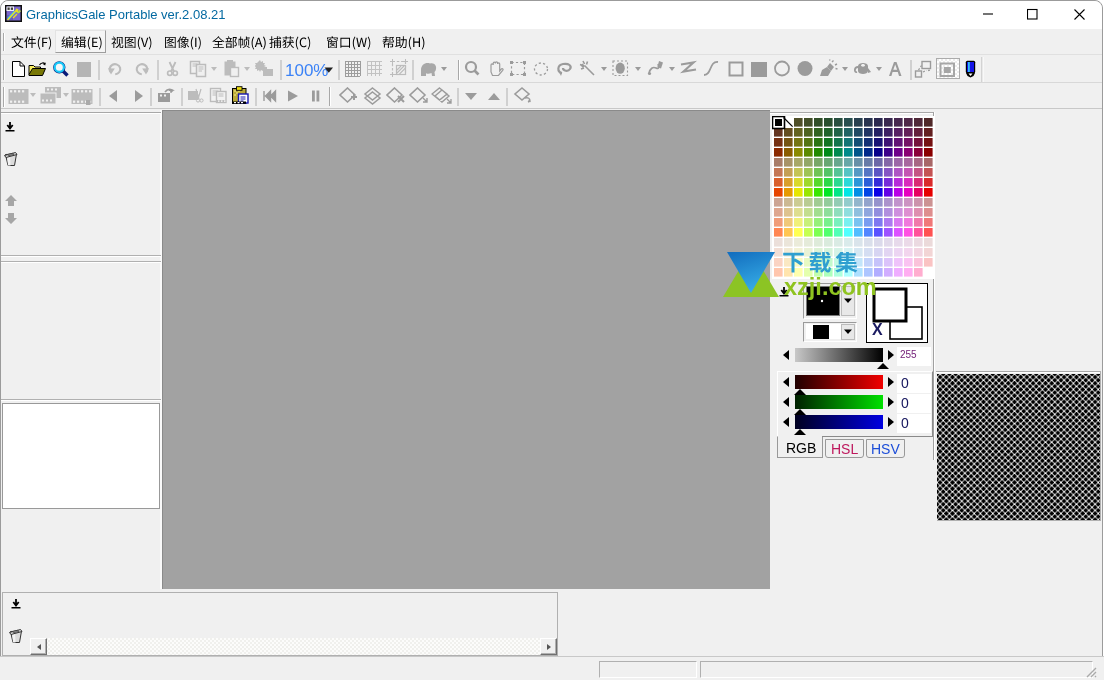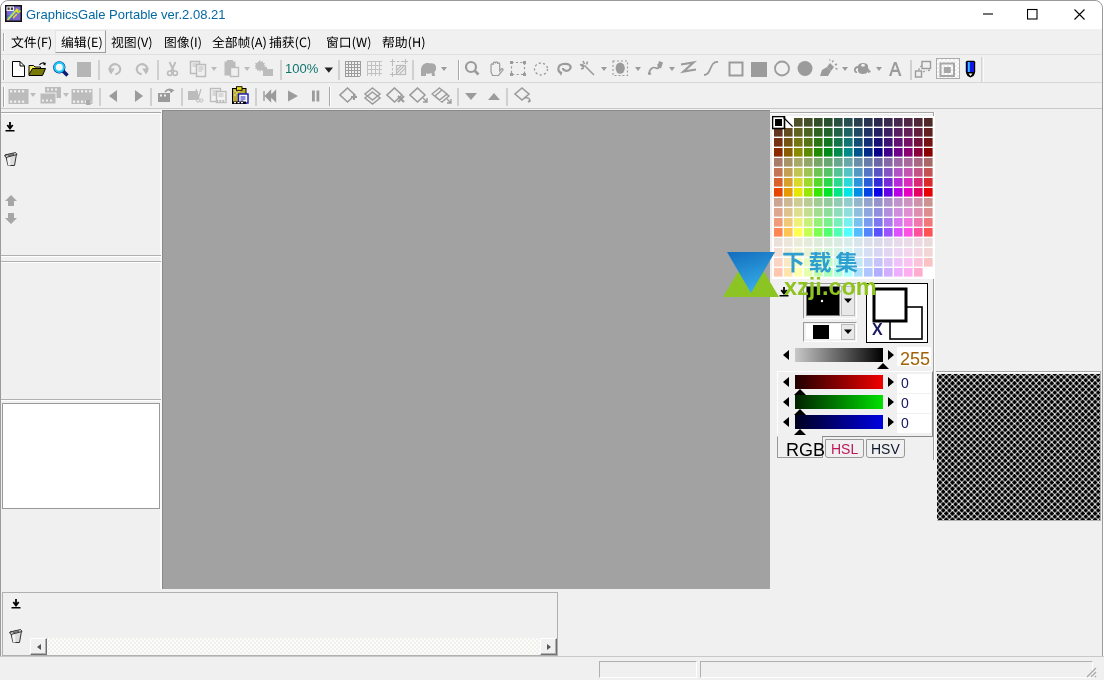--- a/index.html
+++ b/index.html
@@ -117,21 +117,21 @@
     <path d="M1 1 L7 1 L4 5 Z" fill="#bcbcbc"></path>
   </svg>
 <svg class="abs" style="left:255px;top:59px;" width="20" height="19">
     <path d="M3 3 l2 -2 l1 2 l2 -1 l0 2 l2 0 l-1 2 l2 1 l-2 1 l1 2 l-2 0 l0 2 l-2 -1 l-1 2 l-1 -2 l-2 1 l0 -2 l-2 0 l1 -2 l-2 -1 l2 -1 l-1 -2 l2 0 Z" fill="#bcbcbc"></path>
     <rect x="8" y="10" width="10" height="7" fill="#bcbcbc"></rect>
     <rect x="9" y="8" width="3" height="3" fill="#bcbcbc"></rect>
   </svg>
 <svg class="abs" style="left:280px;top:60px;" width="3" height="20">
     <line x1="1" y1="0" x2="1" y2="20" stroke="#b0b0b0"></line>
   </svg>
-<div class="abs" style="left:285px;top:61px;font-size:13px;color:#0f766e">100%</div>
+<div class="abs" style="left:285px;top:61px;font-size:17px;color:#3b82f6">100%</div>
 <svg class="abs" style="left:324px;top:67px;" width="10" height="7">
     <path d="M0.5 0.5 L9 0.5 L4.8 5.8 Z" fill="#222"></path>
   </svg>
 <svg class="abs" style="left:338px;top:60px;" width="3" height="20">
     <line x1="1" y1="0" x2="1" y2="20" stroke="#b0b0b0"></line>
   </svg>
 <svg class="abs" style="left:345px;top:61px;" width="16" height="16">
     <line x1="0.5" y1="0" x2="0.5" y2="15" stroke="#9c9c9c"></line>
     <line x1="3.5" y1="0" x2="3.5" y2="15" stroke="#9c9c9c"></line>
     <line x1="6.5" y1="0" x2="6.5" y2="15" stroke="#9c9c9c"></line>
@@ -761,21 +761,21 @@
     </defs>
     <rect x="0" y="0" width="88" height="14" fill="url(#ga)"></rect>
   </svg>
 <svg class="abs" style="left:886px;top:349px;" width="10" height="12">
     <path d="M2 1 L8 6 L2 11 Z" fill="#000"></path>
   </svg>
 <svg class="abs" style="left:876px;top:362px;" width="14" height="8">
     <path d="M7 1 L13 7 H1 Z" fill="#000"></path>
   </svg>
 <div class="abs" style="left:897px;top:347px;width:34px;height:19px;background:#fff"></div>
-<div class="abs" style="left:900px;top:349px;font-size:18px;color:#a16207">255</div>
+<div class="abs" style="left:900px;top:349px;font-size:10px;color:#701a75">255</div>
 <div class="abs" style="left:777px;top:371px;width:156px;height:66px;background:#f0f0f0;border:1px solid;border-color:#fff #8a8a8a #8a8a8a #fff"></div>
 <svg class="abs" style="left:781px;top:376px;" width="10" height="12">
     <path d="M8 1 L2 6 L8 11 Z" fill="#000"></path>
   </svg>
 <svg class="abs" style="left:795px;top:375px;" width="88" height="15">
     <defs>
       <linearGradient id="gf00000" x1="0" y1="0" x2="1" y2="0">
         <stop offset="0" stop-color="#200000"></stop>
         <stop offset="1" stop-color="#f00000"></stop>
       </linearGradient>
@@ -825,25 +825,25 @@
 <svg class="abs" style="left:886px;top:416px;" width="10" height="12">
     <path d="M2 1 L8 6 L2 11 Z" fill="#000"></path>
   </svg>
 <svg class="abs" style="left:793px;top:428px;" width="14" height="8">
     <path d="M7 1 L13 7 H1 Z" fill="#000"></path>
   </svg>
 <div class="abs" style="left:897px;top:414px;width:34px;height:19px;background:#fff"></div>
 <div class="abs" style="left:901px;top:415px;font-size:14px;color:#16165e">0</div>
 <div class="abs" style="left:777px;top:437px;width:46px;height:21px;background:#f0f0f0;border:1px solid #999;border-top:none"></div>
 <div class="abs" style="left:778px;top:436px;width:44px;height:2px;background:#f0f0f0"></div>
-<div class="abs" style="left:786px;top:440px;font-size:18px;color:#000">RGB</div>
+<div class="abs" style="left:786px;top:440px;font-size:14px;color:#000">RGB</div>
 <div class="abs" style="left:825px;top:439px;width:39px;height:19px;background:#f0f0f0;border:1px solid #999;border-radius:0 0 3px 3px"></div>
 <div class="abs" style="left:831px;top:441px;font-size:14px;color:#be185d">HSL</div>
 <div class="abs" style="left:866px;top:439px;width:39px;height:19px;background:#f0f0f0;border:1px solid #999;border-radius:0 0 3px 3px"></div>
-<div class="abs" style="left:871px;top:441px;font-size:14px;color:#0f172a">HSV</div>
+<div class="abs" style="left:871px;top:441px;font-size:14px;color:#1d4ed8">HSV</div>
 <div class="abs" style="left:936px;top:371px;width:164px;height:1px;background:#a8a8a8"></div>
 <div class="abs" style="left:936px;top:372px;width:164px;height:1px;background:#fff"></div>
 <svg class="abs" style="left:937px;top:374px" width="163" height="146">
     <defs>
       <pattern id="xh" width="6.2" height="6.2" patternUnits="userSpaceOnUse">
         <rect width="6.2" height="6.2" fill="#fff"></rect>
         <path d="M0 -2.55 L2.55 0 L0 2.55 L-2.55 0 Z M6.2 -2.55 L8.75 0 L6.2 2.55 L3.65 0 Z M0 3.65 L2.55 6.2 L0 8.75 L-2.55 6.2 Z M6.2 3.65 L8.75 6.2 L6.2 8.75 L3.65 6.2 Z M3.1 0.55 L5.65 3.1 L3.1 5.65 L0.55 3.1 Z" fill="#000"></path>
         <circle cx="3.1" cy="0" r="0.9" fill="#fff"></circle>
         <circle cx="6.2" cy="3.1" r="0.9" fill="#fff"></circle>
         <circle cx="3.1" cy="6.2" r="0.9" fill="#fff"></circle>

